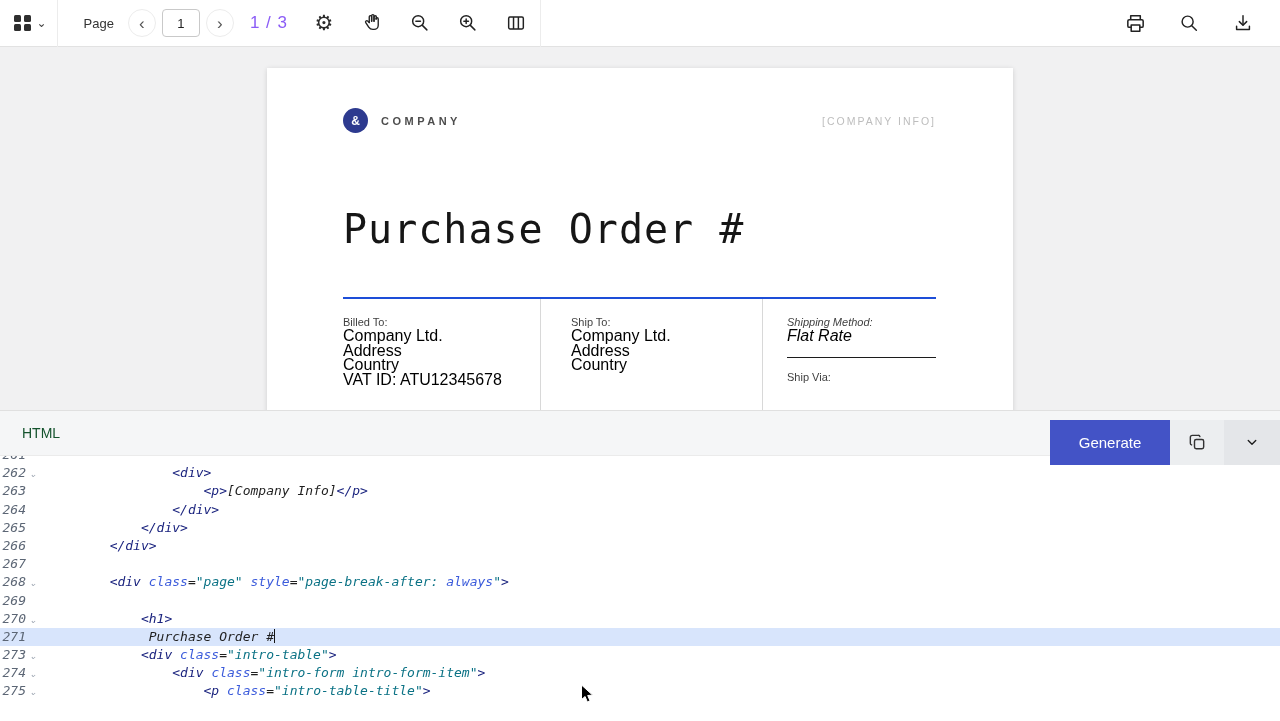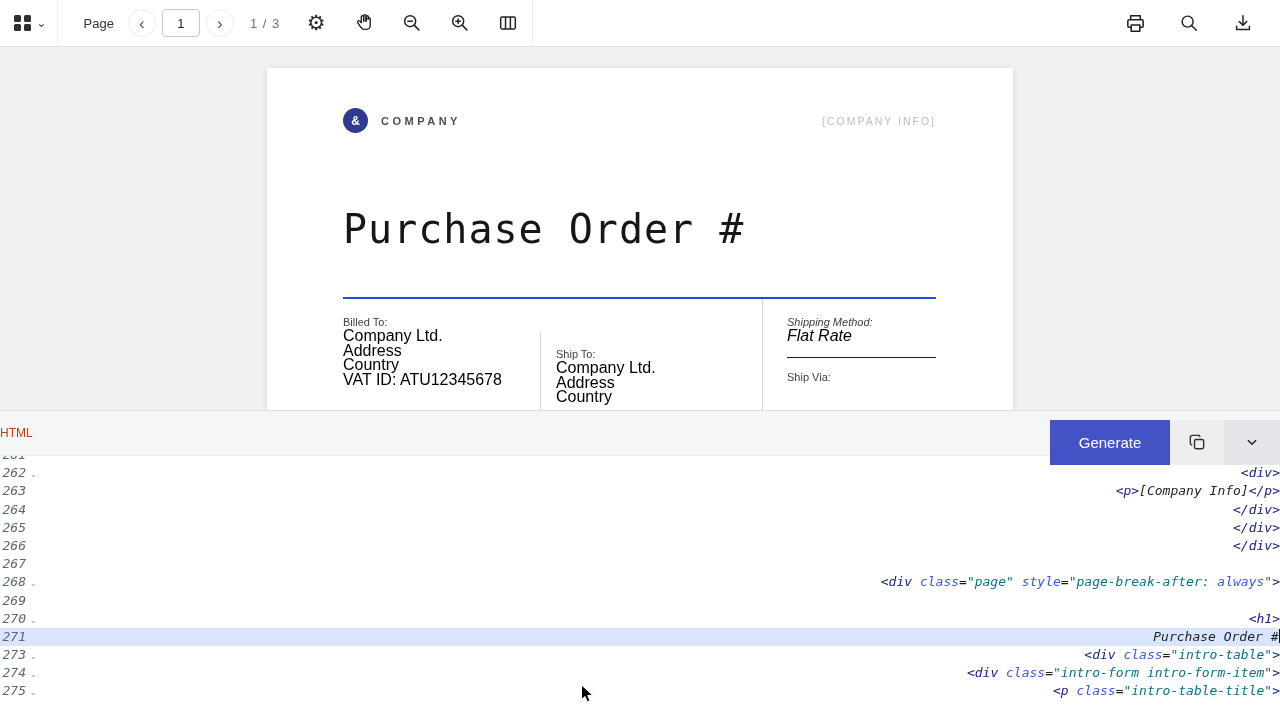--- a/index.html
+++ b/index.html
@@ -17,21 +17,21 @@
   .tb-btn { padding:0 10px 0 14px; height:100%; gap:6px; }
   .grid-icon { display:grid; grid-template-columns:7px 7px; grid-template-rows:7px 7px; gap:2.5px; }
   .grid-icon i { background:#2f2f2f; border-radius:1.5px; }
   .chev { font-size:12px; color:#444; line-height:1; }
   .tb-sep { width:1px; height:47px; background:#ececec; }
   .tb-label { font-size:13px; color:#333; margin:0 8px 0 26px; }
   .nav-btn { width:28px; height:28px; border-radius:50%; border:1px solid #ececec;
     color:#555; font-size:17px; line-height:1; margin:0 6px; background:#fff; }
   .page-input { width:38px; height:28px; border:1px solid #c9c9c9; border-radius:4px;
     text-align:center; font-size:13px; color:#222; }
-  .tb-count { font-size:13px; color:#737373; margin:0 12px 0 10px; letter-spacing:1px; }
+  .tb-count { font-size:17px; color:#8b5cf6; margin:0 12px 0 10px; letter-spacing:1px; }
   .tb-icon-btn { width:30px; height:30px; margin:0 9px; color:#2c2c2c; }
   .gear { font-family:"DejaVu Sans", sans-serif; font-size:21px; color:#2c2c2c; line-height:1; }
   .tb-icon-btn svg, .tb-right svg { display:block; }
   .tb-right .tb-icon-btn { margin:0 12px; }
 
   
   .viewer { position:absolute; top:47px; left:0; width:1280px; height:363px;
     background:#f1f1f2; overflow:hidden; }
   .doc-page { width:746px; height:720px; margin:21px auto 0; background:#fff;
     box-shadow:0 1px 5px rgba(0,0,0,.14); padding:40px 77px 0 76px; }
@@ -39,51 +39,51 @@
   .brand-left { display:flex; align-items:center; gap:13px; }
   .logo { width:25px; height:25px; border-radius:50%; background:#2d3a8f; color:#fff;
     font-size:12px; font-weight:bold; display:flex; align-items:center; justify-content:center; }
   .brand-name { font-size:11px; font-weight:bold; letter-spacing:3.5px; color:#4d4d4d; }
   .company-info { font-size:10.5px; letter-spacing:2px; color:#bdbdbd; }
   .po-title { margin-top:74px; font-family:"DejaVu Sans Mono", monospace;
     font-weight:500; font-size:40px; line-height:44px; letter-spacing:1px; color:#161616; }
   .intro-table { margin-top:46px; border-top:2px solid #1d4ed8; display:flex; }
   .intro-table .col { padding-top:16px; min-height:125px; }
   .col1 { width:197px; }
-  .col2 { width:222px; border-left:1px solid #d8d8d8; padding-left:15px;margin-top:32px; }
+  .col2 { width:222px; border-left:1px solid #d8d8d8; padding-left:30px; }
   .col3 { width:174px; border-left:1px solid #d8d8d8; padding-left:24px; }
   .lbl { font-size:11px; color:#3f3f3f; line-height:14px; }
   .val { font-size:16px; color:#000000; line-height:14.5px; }
   .col .val:first-of-type { margin-top:10px; }
   .ship-method { border-bottom:1px solid #1c1c1c; padding-bottom:13px; margin-right:0;font-style:italic; }
   .ship-via { margin-top:12px; }
 
   
   .code-panel { position:absolute; top:410px; left:0; width:1280px; height:311px;
     background:#fff; border-top:1px solid #e0e0e0; }
   .code-header { height:45px; background:#f5f6f7; display:flex; align-items:center;
     justify-content:space-between; border-bottom:1px solid #ebebeb; }
-  .lang { font-size:12px; color:#c2410c; }
+  .lang { font-size:14px; color:#14532d; padding-left:22px; }
   .header-actions { display:flex; height:27px; }
   .generate-btn { width:120px; height:45px; background:#4353c6; color:#fff;
     font-size:15px; border:none; cursor:pointer; font-family:"Liberation Sans", sans-serif; }
   .copy-btn { width:54px; height:45px; background:#eceef0; border:none; cursor:pointer;
     display:flex; align-items:center; justify-content:center; }
   .collapse-btn { width:56px; height:45px; background:#e4e6e9; border:none; cursor:pointer;
     display:flex; align-items:center; justify-content:center; }
   .code-area { height:266px; overflow:hidden; font-family:"DejaVu Sans Mono", monospace;
     font-size:13px; line-height:18.2px; }
   .code-lines { margin-top:-10px; }
   .code-line { display:flex; white-space:pre; height:18.2px;font-style:italic; }
   .code-line.active { background:#d8e5fc; }
   .gutter { flex:0 0 42px; }
   .lnum { display:inline-block; width:26px; text-align:right; color:#5c6675; }
   .fold { display:inline-block; width:14px; text-align:center; font-size:9px;
     color:#9aa3b0; font-family:"Liberation Sans", sans-serif; }
-  .code { flex:1; padding-left:5px; color:#1f1f1f;text-align:right; }
+  .code { flex:1; padding-left:5px; color:#1f1f1f; }
   .tk-tag { color:#1a237e; }
   .tk-attr { color:#3b5bdb; }
   .tk-str { color:#0b7285; }
   .tk-kw { color:#3b5bdb; }
   .tk-op, .tk-plain { color:#1f1f1f; }
   .caret { display:inline-block; width:1.5px; height:14px; background:#151515; vertical-align:-2px; }
 
   .mouse-cursor { position:absolute; left:580px; top:684px; z-index:20; pointer-events:none; }
 </style>
 </head>

